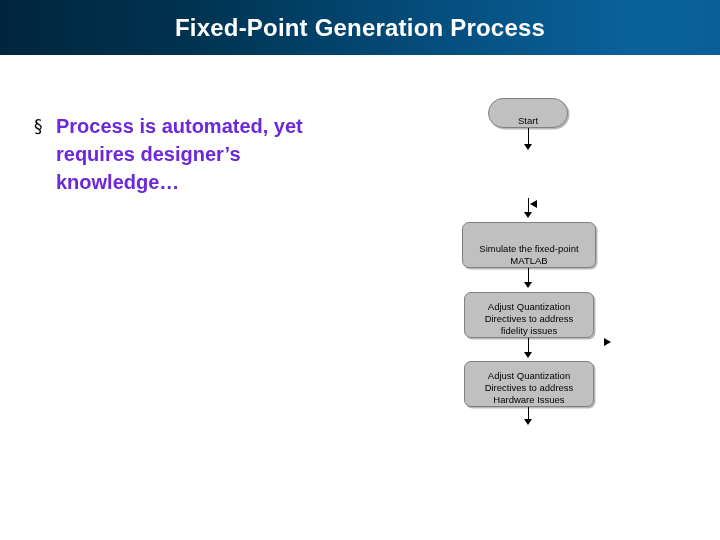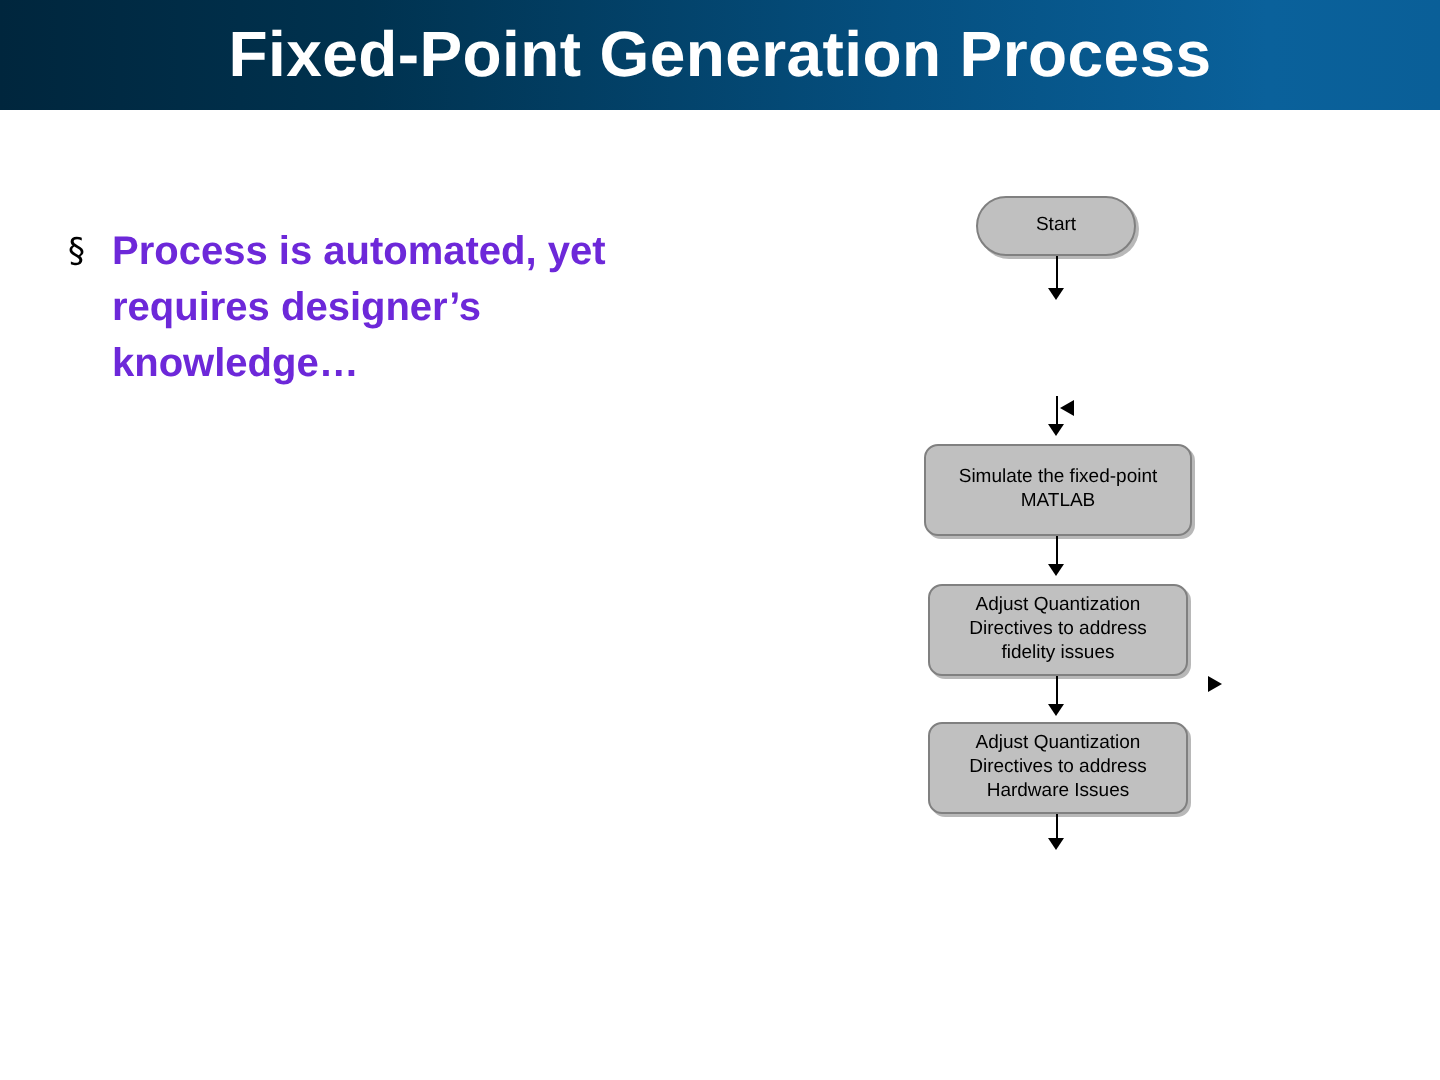--- a/index.html
+++ b/index.html
@@ -27,21 +27,21 @@
   }
   #title-text {
     position: absolute;
     left: 0;
     top: 0;
     width: 720px;
     height: 55px;
     line-height: 55px;
     text-align: center;
     color: #ffffff;
-    font-size: 32px;
+    font-size: 24px;
     font-weight: bold;
     letter-spacing: 0.2px;
     white-space: nowrap;
   }
 
   
   #body-bullets {
     position: absolute;
     left: 34px;
     top: 112px;
@@ -78,21 +78,21 @@
   .fc-node {
     position: absolute;
     background: #c0c0c0;
     border: 1px solid #808080;
     box-sizing: border-box;
     color: #000000;
     font-size: 9.5px;
     line-height: 12px;
     text-align: center;
     display: flex;
-    align-items: center;
+    align-items: flex-end;
     justify-content: center;
     box-shadow: 1.5px 1.5px 0 rgba(0,0,0,0.28);
   }
   .fc-node span { display: block; white-space: pre-line; padding: 0 4px; }
   .fc-pill { border-radius: 16px; }
   .fc-rect { border-radius: 7px; }
 
   .fc-line {
     position: absolute;
     width: 1px;

